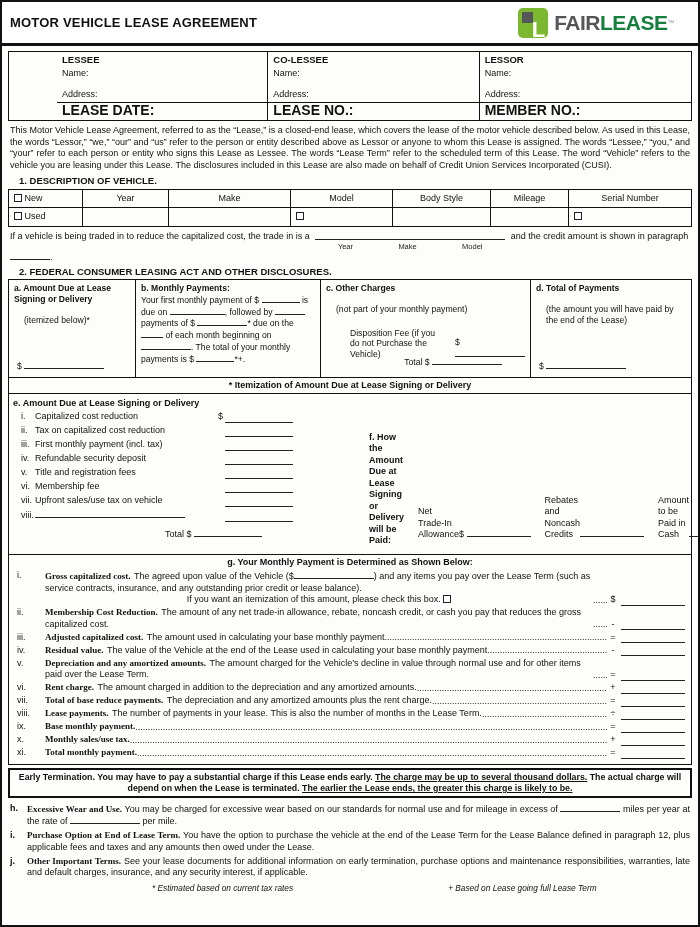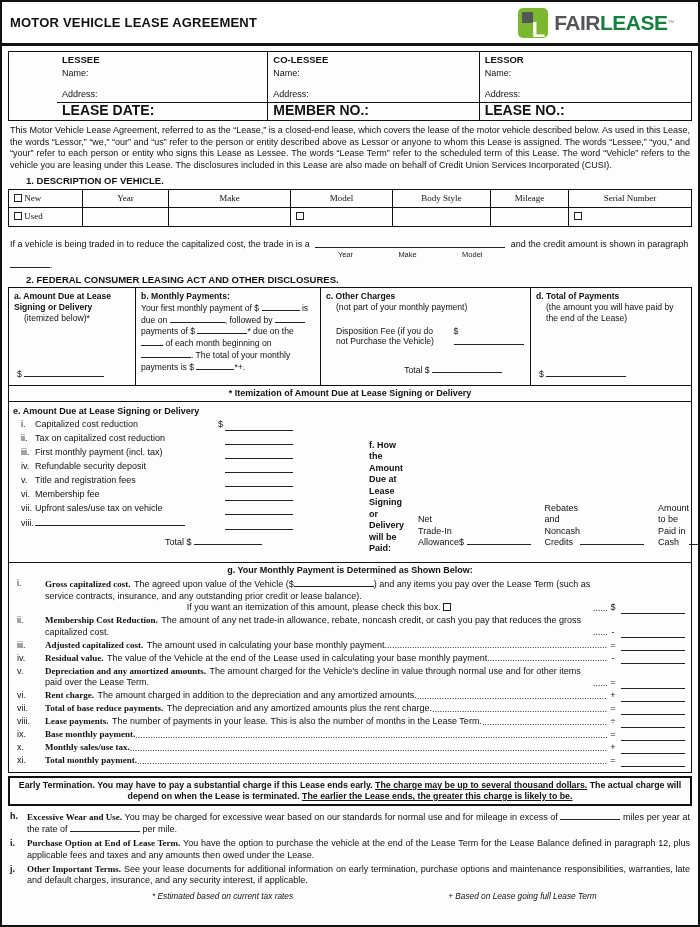--- a/index.html
+++ b/index.html
@@ -29,42 +29,42 @@
   .p-cell { border-right:1px solid #111; padding:2px 5px; height:50px; }
   .p-cell:last-child { border-right:none; }
   .p-title { font-weight:bold; font-size:9.5px; }
   .p-line { margin-top:2px; }
   .p-line.addr { margin-top:10px; }
   .p-row2 { display:grid; grid-template-columns:1fr 1fr 1fr; border-top:1px solid #111; }
   .p2-cell { border-right:1px solid #111; padding:2px 5px; font-weight:bold; height:17px; font-size:14px; }
   .p2-cell:last-child { border-right:none; }
 
   .intro { padding:4px 8px 3px; text-align:justify; }
-  .sec-h { padding:1px 24px 1px; font-weight:bold; font-size:9.5px; }
-
-  
-  .veh { margin:1px 6px 10px; border:1.5px solid #111; display:grid; grid-template-columns:74px 86px 122px 102px 98px 78px 1fr;font-family:Liberation Serif, serif; }
+  .sec-h { padding:1px 17px 1px; font-weight:bold; font-size:9.5px; }
+
+  
+  .veh { margin:1px 6px 2px; border:1.5px solid #111; display:grid; grid-template-columns:74px 86px 122px 102px 98px 78px 1fr; }
   .vc { border-right:1px solid #111; border-bottom:1px solid #111; text-align:center; padding:3px 2px; height:18px; }
   .vc:nth-child(7n) { border-right:none; }
   .vc:nth-child(n+8) { border-bottom:none; }
   .vc.left { text-align:left; padding-left:5px; }
 
   .tradein { padding:2px 8px 1px; }
   .ti-wrap { display:inline-block; vertical-align:top; margin:0 3px; }
   .ti-labels { display:flex; justify-content:space-around; font-size:7.5px; line-height:8px; color:#222; }
 
   
   .disc { margin:1px 6px 0; border:1.5px solid #111; display:grid; grid-template-columns:127px 185px 210px 1fr; }
   .disc-cell { border-right:1px solid #111; padding:3px 5px; min-height:97px; position:relative; font-size:8.6px; line-height:10.8px; }
   .disc-cell:last-child { border-right:none; }
   .disc-title { font-weight:bold; }
-  .disc-sub { margin-left:10px; }
+  .disc-sub { margin-left:10px;margin-top:10px; }
   .box-amt { position:absolute; bottom:5px; left:8px; }
   .c-body { display:flex; margin-top:13px; }
-  .c-feetext { width:112px; margin-left:10px; }
+  .c-feetext { width:112px; margin-left:24px; }
   .c-feeamt { align-self:flex-end; margin-left:14px; }
   .c-total { position:absolute; bottom:9px; right:28px; }
   .item-bar { margin:0 6px; border:1.5px solid #111; border-top:none; text-align:center; font-weight:bold; padding:1.5px 0; }
 
   
   .ef-wrap { margin:0 6px; border:1.5px solid #111; border-top:none; padding:4px 4px 5px; display:grid; grid-template-columns:352px 1fr; }
   .ef-title { font-weight:bold; margin-bottom:2px; }
   .e-item { display:flex; margin:0 0 2.5px 0; align-items:flex-end; }
   .e-num { width:22px; padding-left:8px; flex:none; }
   .e-label { width:178px; flex:none; }
@@ -127,22 +127,22 @@
         <div class="p-line addr">Address:</div>
       </div>
       <div class="p-cell">
         <div class="p-title">LESSOR</div>
         <div class="p-line">Name:</div>
         <div class="p-line addr">Address:</div>
       </div>
     </div>
     <div class="p-row2">
       <div class="p2-cell">LEASE DATE:</div>
+      <div class="p2-cell">LEASE NO.:</div>
       <div class="p2-cell">MEMBER NO.:</div>
-      <div class="p2-cell">LEASE NO.:</div>
     </div>
   </div>
 
   <div class="intro">This Motor Vehicle Lease Agreement, referred to as the “Lease,” is a closed-end lease, which covers the lease of the motor vehicle described below.  As used in this Lease, the words “Lessor,” “we,” “our” and “us” refer to the person or entity described above as Lessor or anyone to whom this Lease is assigned.  The words “Lessee,” “you,” and “your” refer to each person or entity who signs this Lease as Lessee.  The words “Lease Term” refer to the scheduled term of this Lease.  The word “Vehicle” refers to the vehicle you are leasing under this Lease. The disclosures included in this Lease are also made on behalf of Credit Union Services Incorporated (CUSI).</div>
 
   <div class="sec-h">1.  DESCRIPTION OF VEHICLE.</div>
   <div class="veh">
     <div class="vc left"><span class="cb"></span> <span>New</span></div>
     <div class="vc">Year</div>
     <div class="vc">Make</div>

